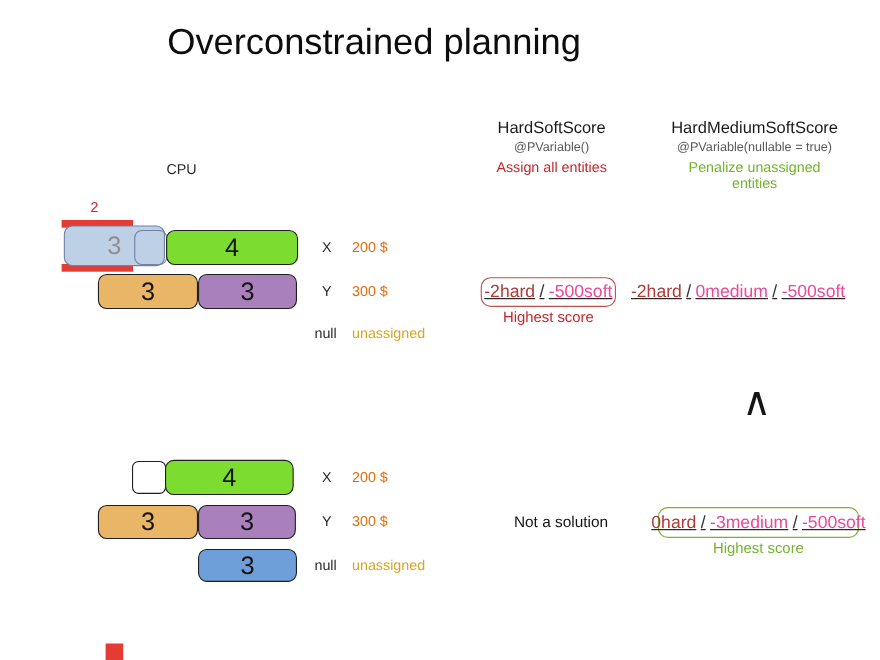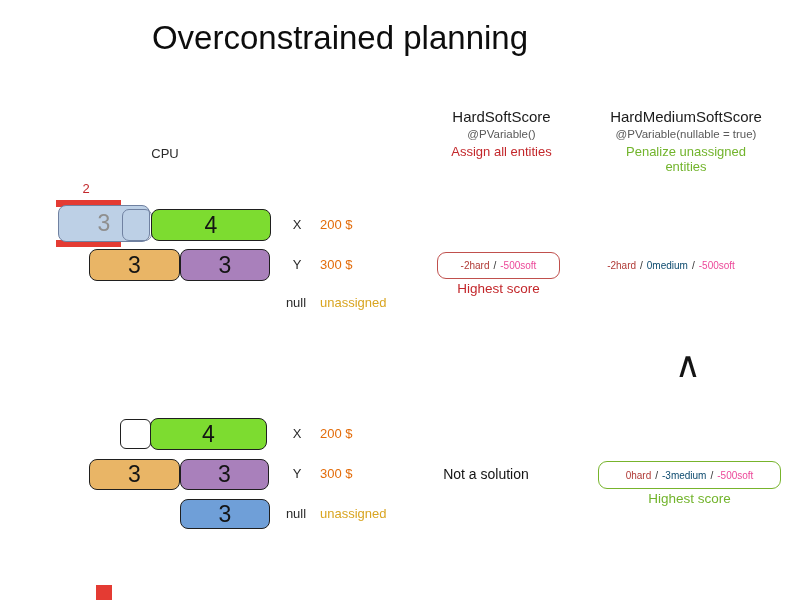--- a/index.html
+++ b/index.html
@@ -26,26 +26,26 @@
   }
   .bar-blue{background:#bdd0e6;border-color:#7081a1;color:#8f8f8f;}
   .bar-blue-seg{position:absolute;left:63px;top:3px;width:28px;height:30px;border-radius:7px;border:1.4px solid #7081a1;background:transparent;}
   .bar-green{background:#7ddc30;}
   .bar-orange{background:#e9b566;}
   .bar-purple{background:#a980bb;}
   .bar-steel{background:#6f9fd8;}
   .bar-empty{background:#ffffff;border-radius:6px;}
   .redstrip{background:#e43b33;}
   .overflow-num{font-size:13px;color:#c3272b;line-height:13px;}
-  .score-line{display:flex;align-items:center;justify-content:center;font-size:10px;line-height:15px;}
+  .score-line{display:flex;align-items:center;justify-content:center;font-size:16px;line-height:15px;text-decoration:underline;}
   .score-box{border-radius:9px;background:#fff;}
   .box-red{border:1.5px solid #c0504d;}
   .box-green{border:1.5px solid #77b42c;}
   .hard{color:#b03a36;}
-  .medium{color:#0c4a6e;}
+  .medium{color:#ec4899;}
   .soft{color:#ec4899;}
   .sep{color:#333;margin:0 4px;}
   .caption{font-size:13.5px;line-height:15px;}
   .cap-red{color:#c3272b;}
   .cap-green{color:#72b42c;}
   #comparator{font-size:36px;line-height:38px;color:#141414;font-weight:400;}
   #not-a-solution{font-size:14px;color:#141414;line-height:16px;}
   #red-mark{background:#e43b33;}
 </style>
 </head>
@@ -127,21 +127,21 @@
   </div>
   <div class="abs center small-label" style="left:282px;top:467px;width:30px;">Y</div>
   <div class="abs small-label cost" style="left:320px;top:467px;">300 $</div>
 
   <div class="bar bar-steel" style="left:180px;top:499px;width:90px;height:30px;">
     <span>3</span>
   </div>
   <div class="abs center small-label" style="left:279px;top:507px;width:34px;">null</div>
   <div class="abs small-label unassigned" style="left:320px;top:507px;">unassigned</div>
 
-  <div id="not-a-solution" class="abs center" style="left:406px;top:466px;width:160px;">Not a solution</div>
+  <div id="not-a-solution" class="abs center" style="left:430px;top:466px;width:160px;">Not a solution</div>
 
   <div class="abs score-line score-box box-green" style="left:598px;top:461px;width:183px;height:28px;">
     <span class="hard">0hard</span>
     <span class="sep">/</span>
     <span class="medium">-3medium</span>
     <span class="sep">/</span>
     <span class="soft">-500soft</span>
   </div>
   <div class="abs center caption cap-green" style="left:598px;top:491px;width:183px;">Highest score</div>
 

